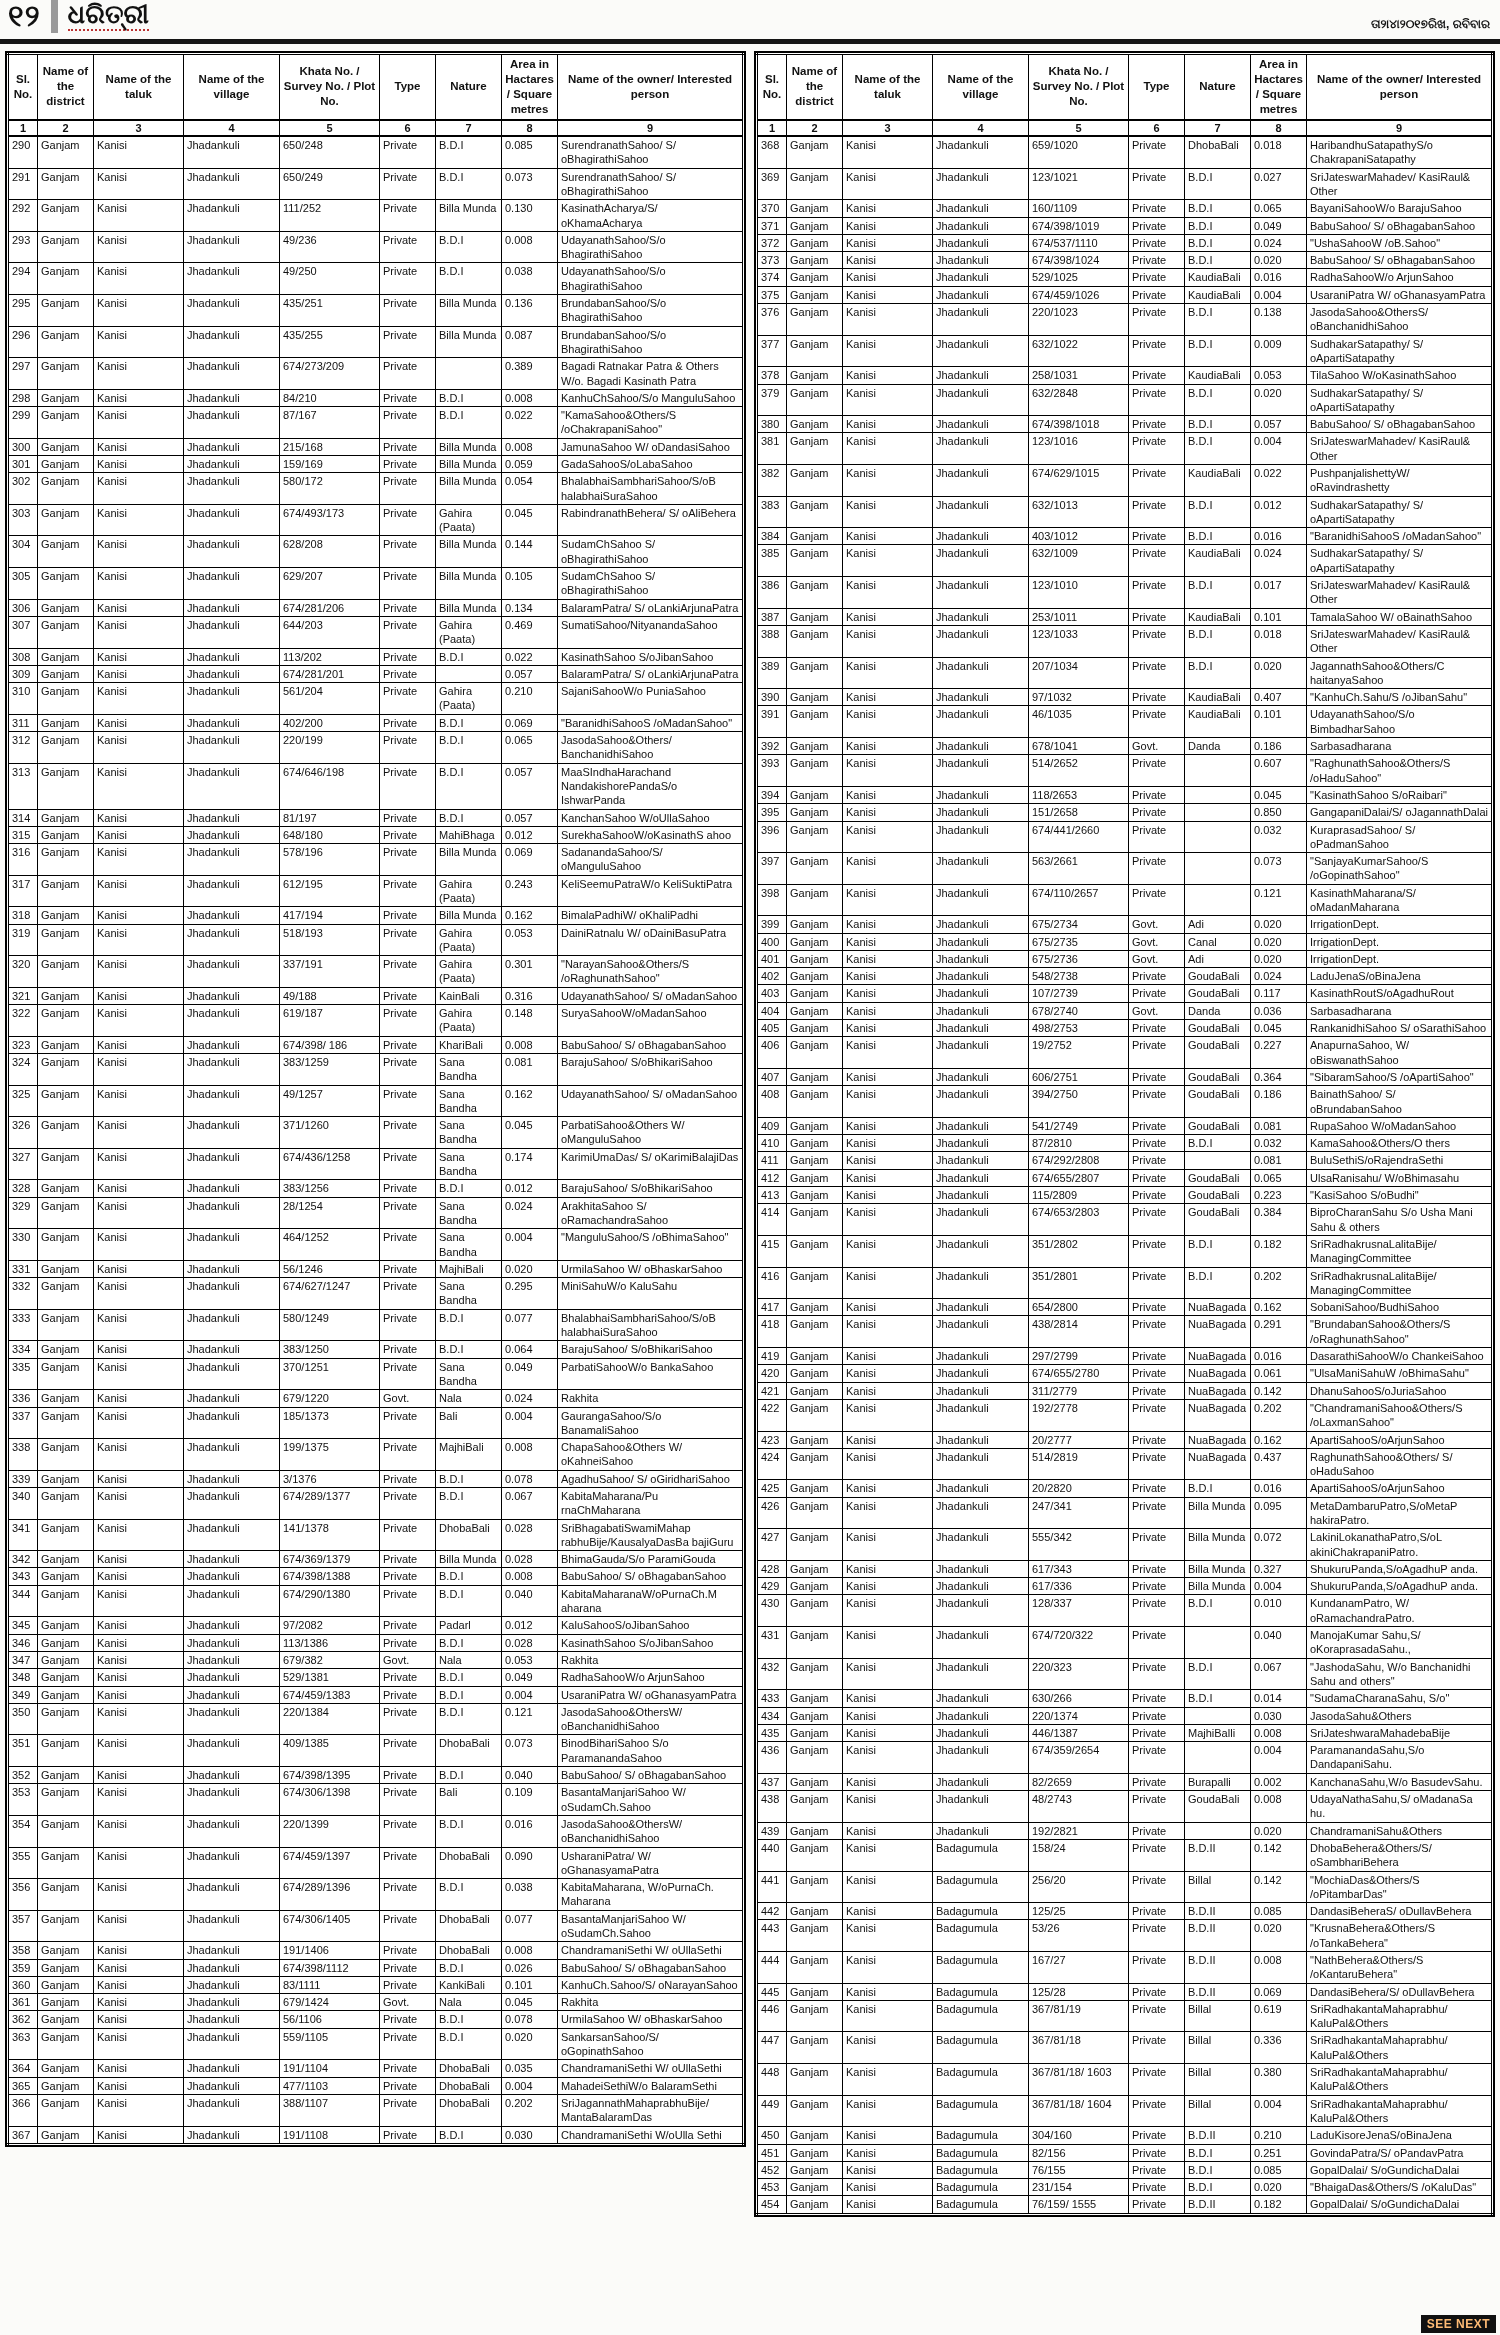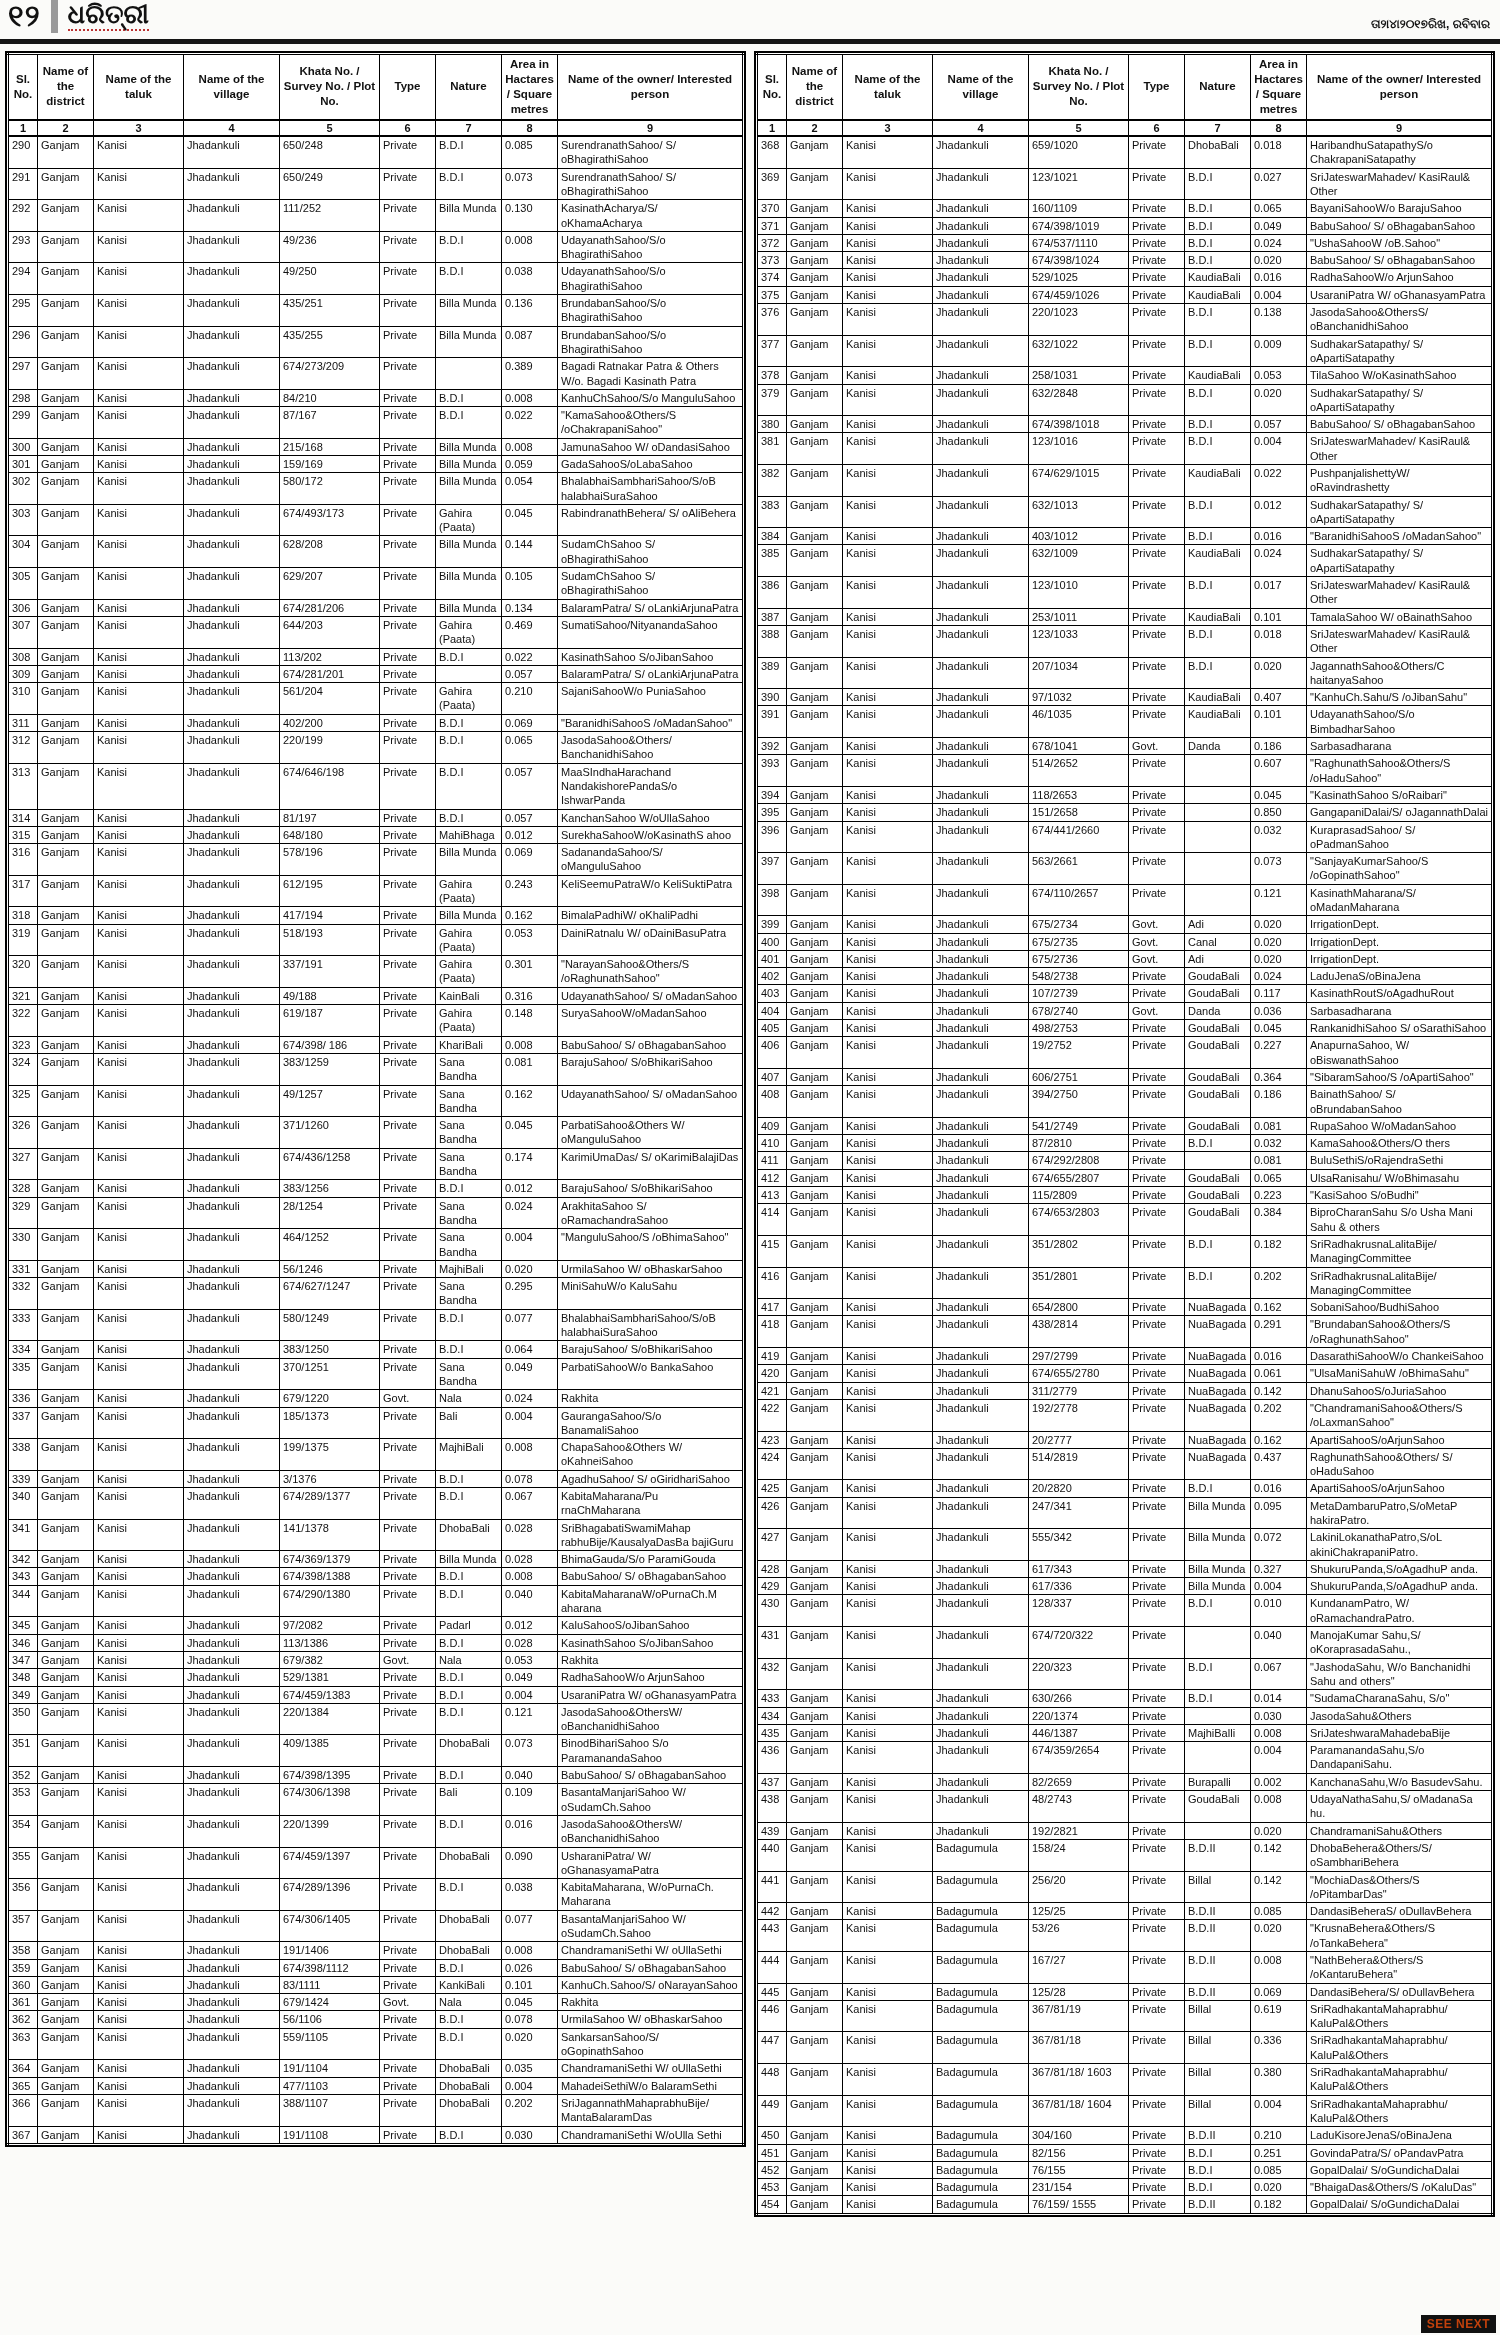--- a/index.html
+++ b/index.html
@@ -40,21 +40,21 @@
   table.records col.c2{width:56px;}
   table.records col.c3{width:90px;}
   table.records col.c4{width:96px;}
   table.records col.c5{width:100px;}
   table.records col.c6{width:56px;}
   table.records col.c7{width:66px;}
   table.records col.c8{width:56px;}
   table.records col.c9{width:auto;}
   
   .see-next{
-    position:absolute;right:4px;bottom:2px;background:#111;color:#c2410c;
+    position:absolute;right:4px;bottom:2px;background:#111;color:#fdba74;
     font-size:12px;font-weight:bold;padding:2px 6px;letter-spacing:.5px;
   }
 </style>
 </head>
 <body>
 
 <div class="page">
 
   <header class="masthead">
     <div class="mast-left">

